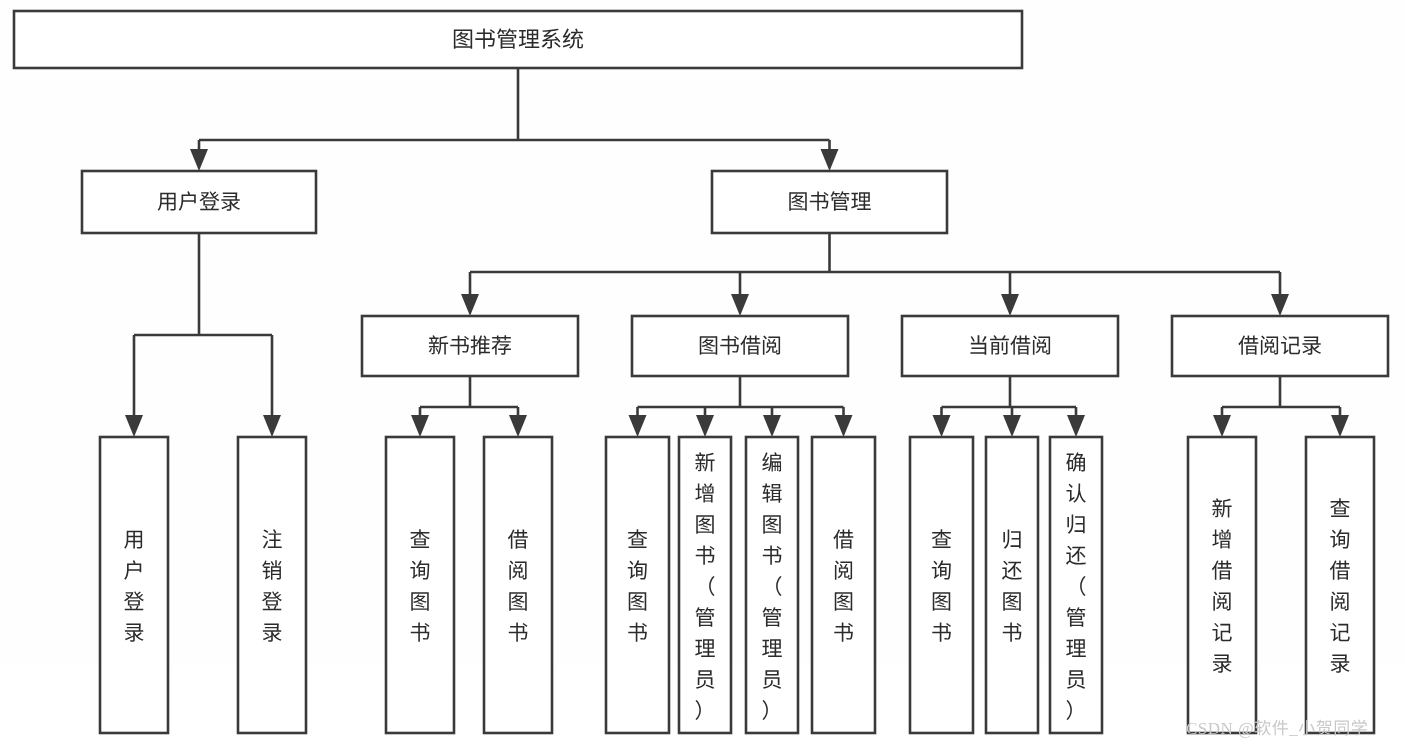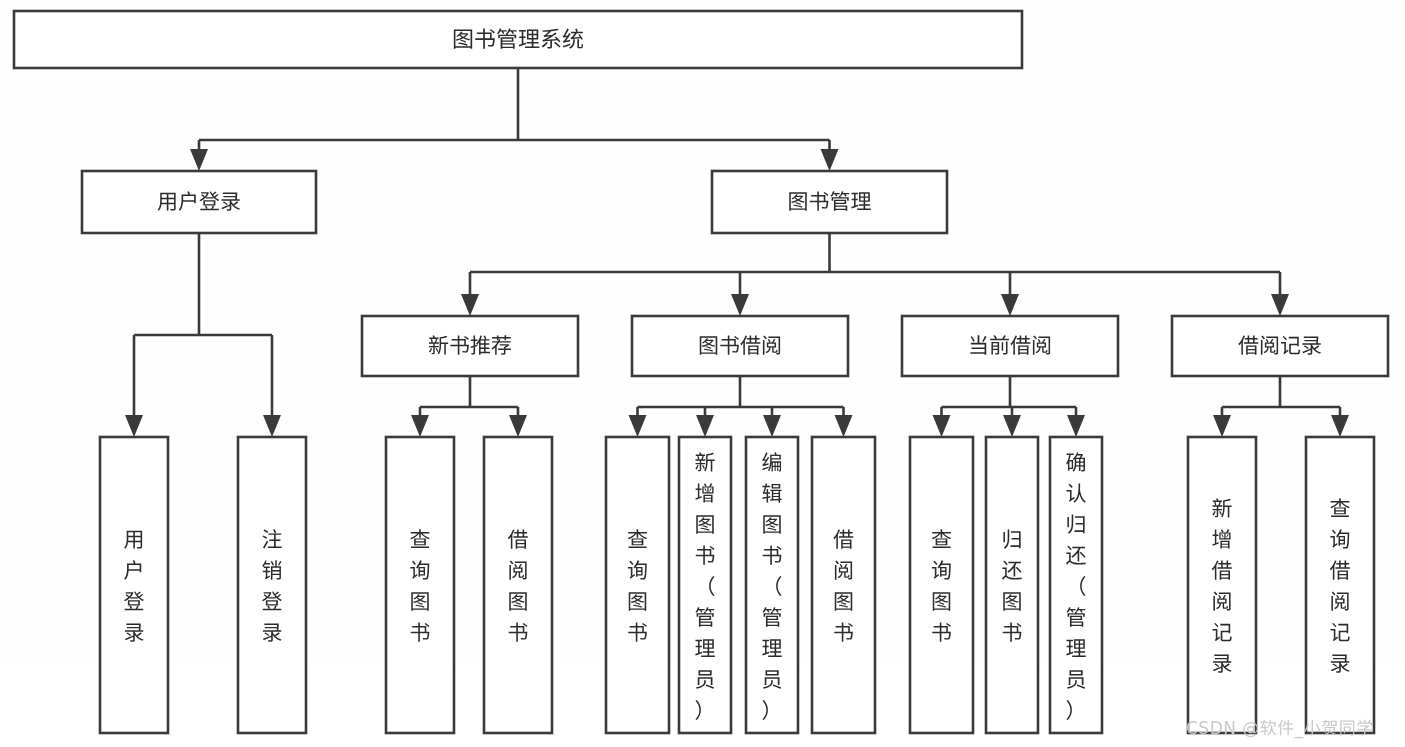--- a/index.html
+++ b/index.html
@@ -288,14 +288,14 @@
             <text x="1340" y="516.18" class="node-label-v">查</text>
             <text x="1340" y="547.18" class="node-label-v">询</text>
             <text x="1340" y="578.18" class="node-label-v">借</text>
             <text x="1340" y="609.18" class="node-label-v">阅</text>
             <text x="1340" y="640.18" class="node-label-v">记</text>
             <text x="1340" y="671.18" class="node-label-v">录</text>
           </g>
         </g>
       </g>
   </svg>
-  <div class="watermark" style="left: 1186px; top: 714px;">CSDN @软件_小贺同学</div>
+  <div class="watermark" style="left: 1186px; top: 714px; font-family: Liberation Serif, serif;">CSDN @软件_小贺同学</div>
 </div>
 
 </body></html>

